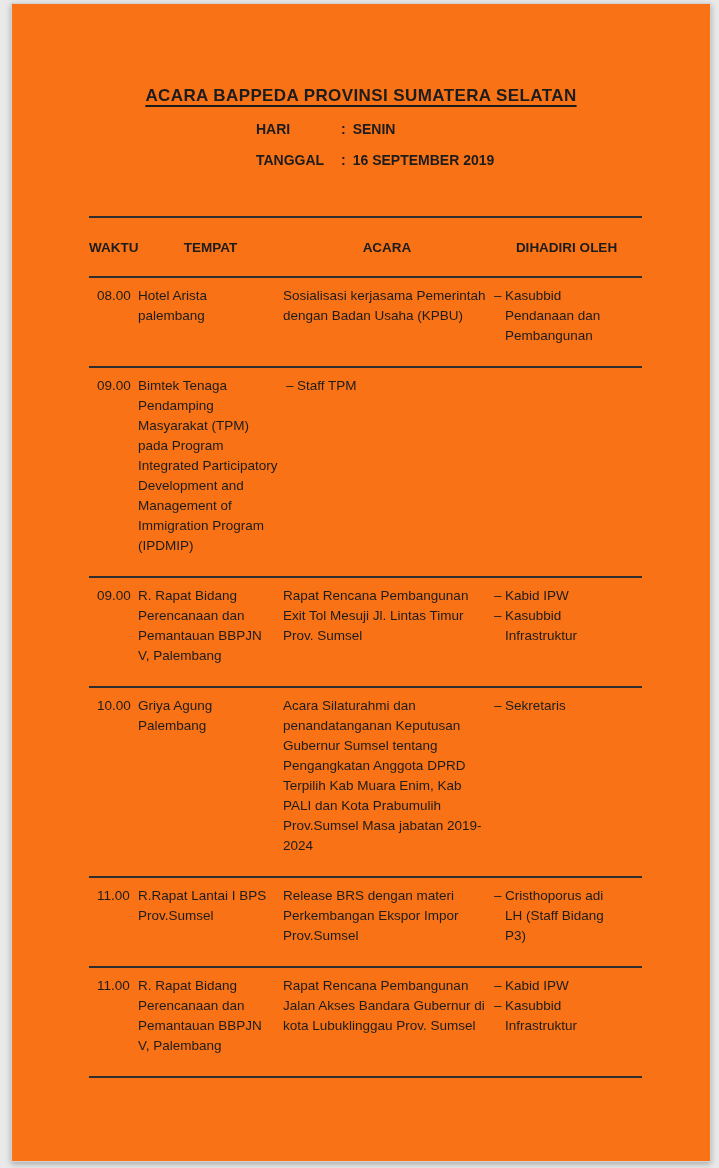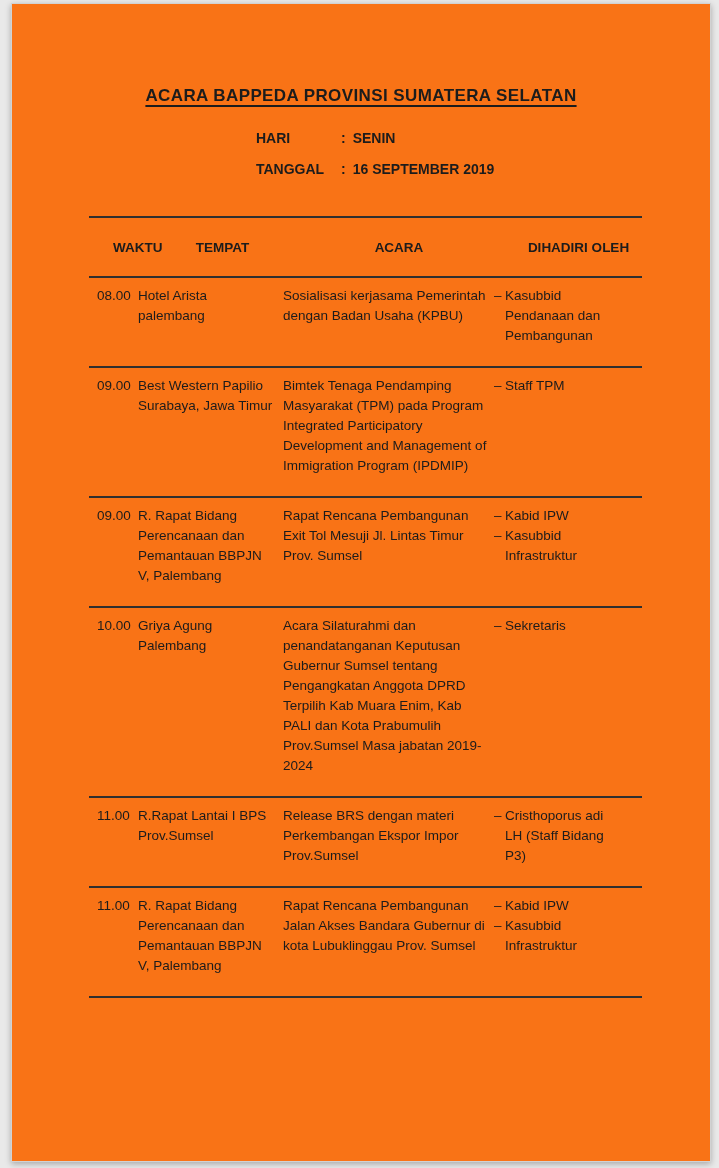--- a/index.html
+++ b/index.html
@@ -29,21 +29,21 @@
     font-size:17px;
     font-weight:bold;
     letter-spacing:0.4px;
     text-decoration:underline;
     text-underline-offset:4px;
     text-decoration-thickness:2px;
     white-space:nowrap;
   }
   .meta {
     position:absolute;
-    left:244px; top:126px;
+    left:244px; top:117px;
     font-weight:bold;
     font-size:14px;
   }
   .meta-row {
     display:flex;
     align-items:baseline;
     height:31px;
   }
   .meta-label { width:85px; display:inline-block; }
   .meta-colon { margin-right:7px; }
@@ -58,21 +58,21 @@
   .grid-cols {
     display:grid;
     grid-template-columns:49px 145px 208px 151px;
   }
   .thead {
     height:60px;
     align-items:center;
     border-bottom:2px solid #2f2f2f;
     font-weight:bold;
   }
-  .th { text-align:center; white-space:nowrap;margin-left:24px; }
+  .th { text-align:center; white-space:nowrap; }
   .row {
     border-bottom:2px solid #2f2f2f;
     padding:8px 0 20px 0;
     line-height:20px;
   }
   .c-waktu  { padding-left:8px; }
   .c-tempat { padding-right:10px; }
   .c-acara  { padding-right:2px; }
   .attendee {
     display:flex;
@@ -118,21 +118,20 @@
     <div class="c-dihadiri">
             <div class="attendee">
               <span class="bullet">–</span>
               <span class="a-text">Kasubbid Pendanaan dan Pembangunan</span>
             </div>
           </div>
   </div>
 
   <div class="row grid-cols">
     <div class="c-waktu">09.00</div>
-    <div class="c-tempat">Best Western Papilio Surabaya, Jawa Timur</div>
     <div class="c-acara">Bimtek Tenaga Pendamping Masyarakat (TPM) pada Program Integrated Participatory Development and Management of Immigration Program (IPDMIP)</div>
     <div class="c-dihadiri">
             <div class="attendee">
               <span class="bullet">–</span>
               <span class="a-text">Staff TPM</span>
             </div>
           </div>
   </div>
 
   <div class="row grid-cols">

